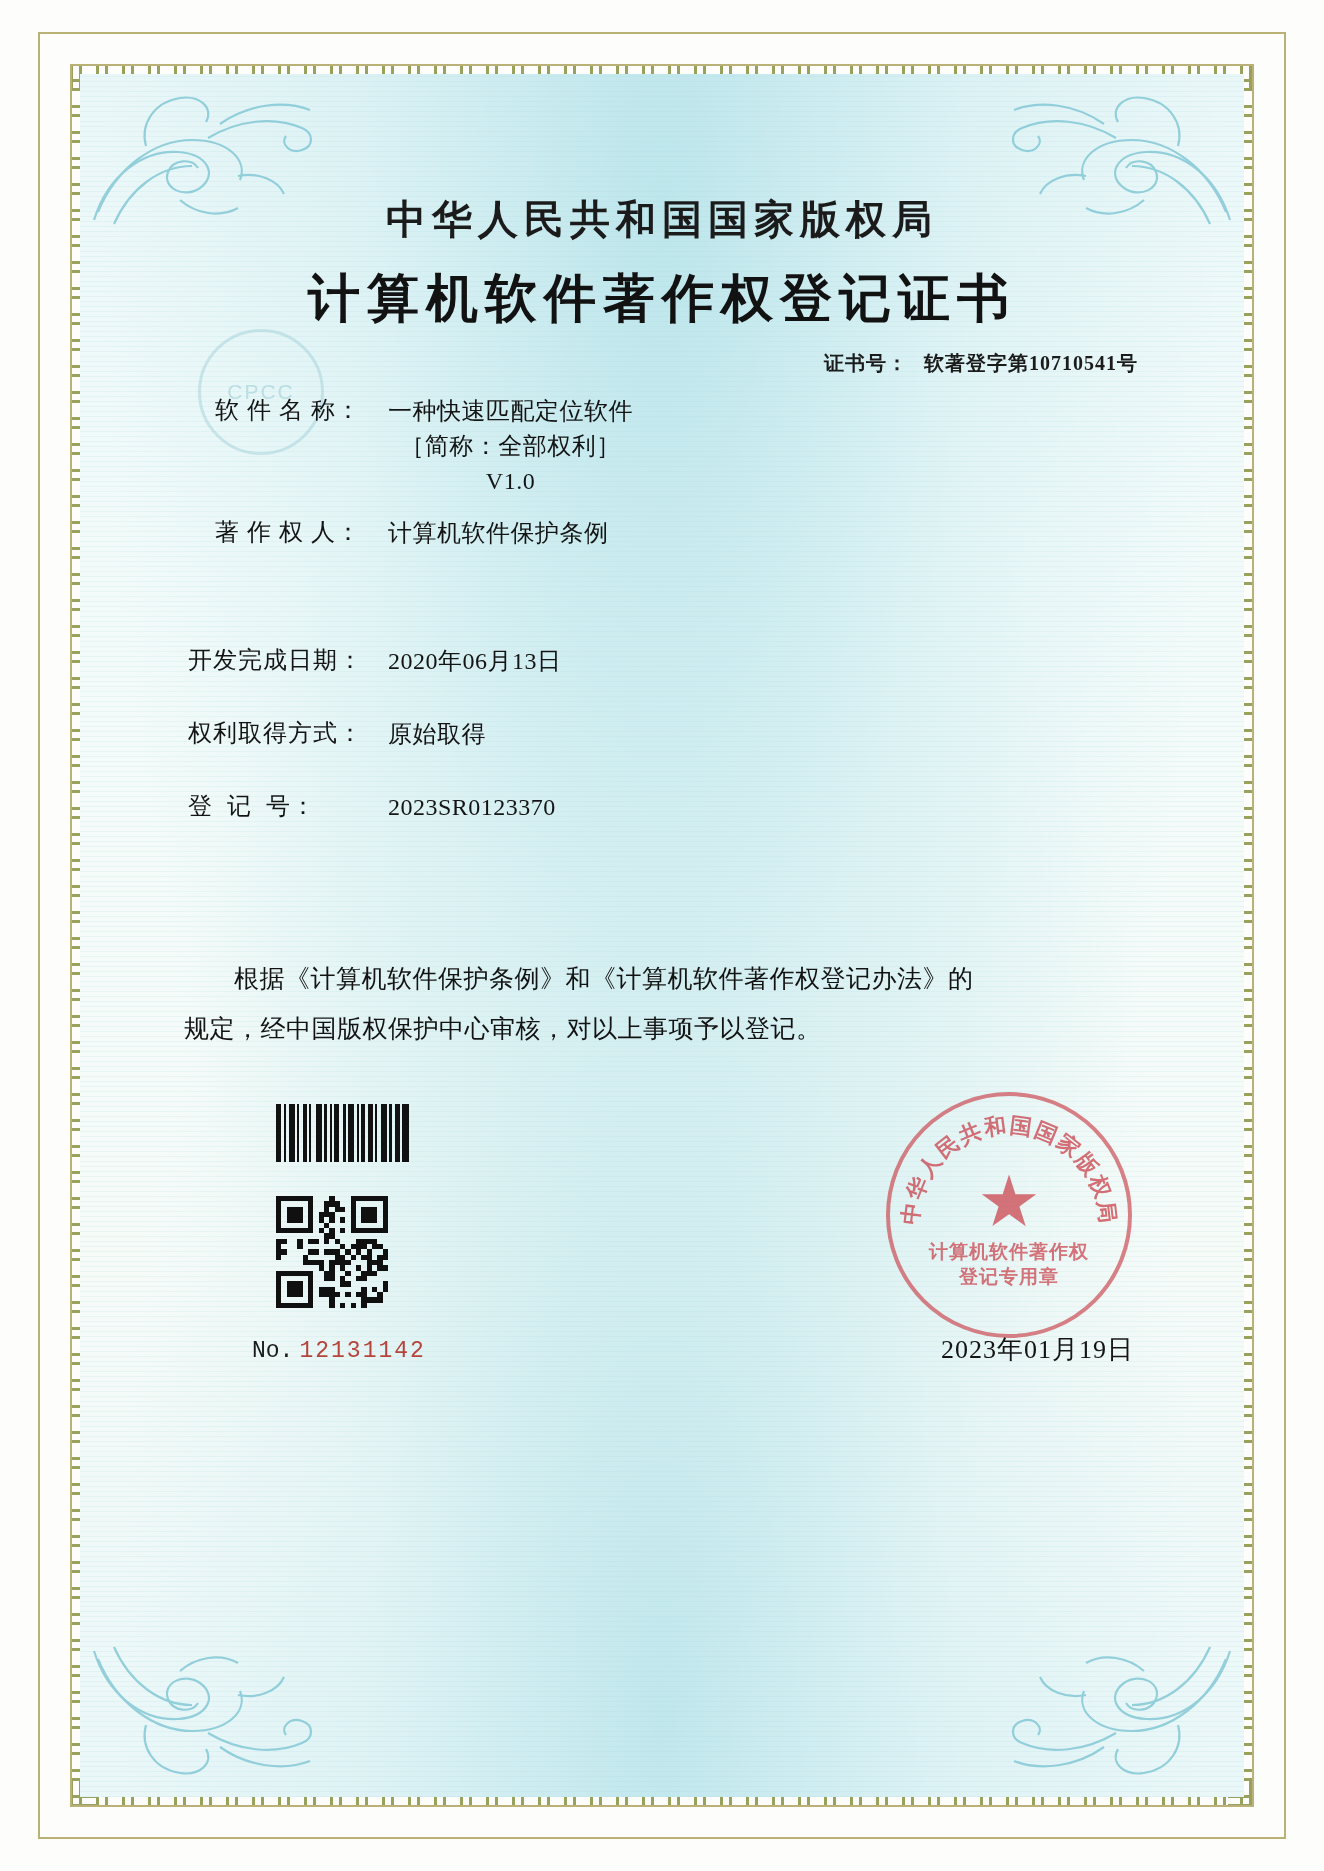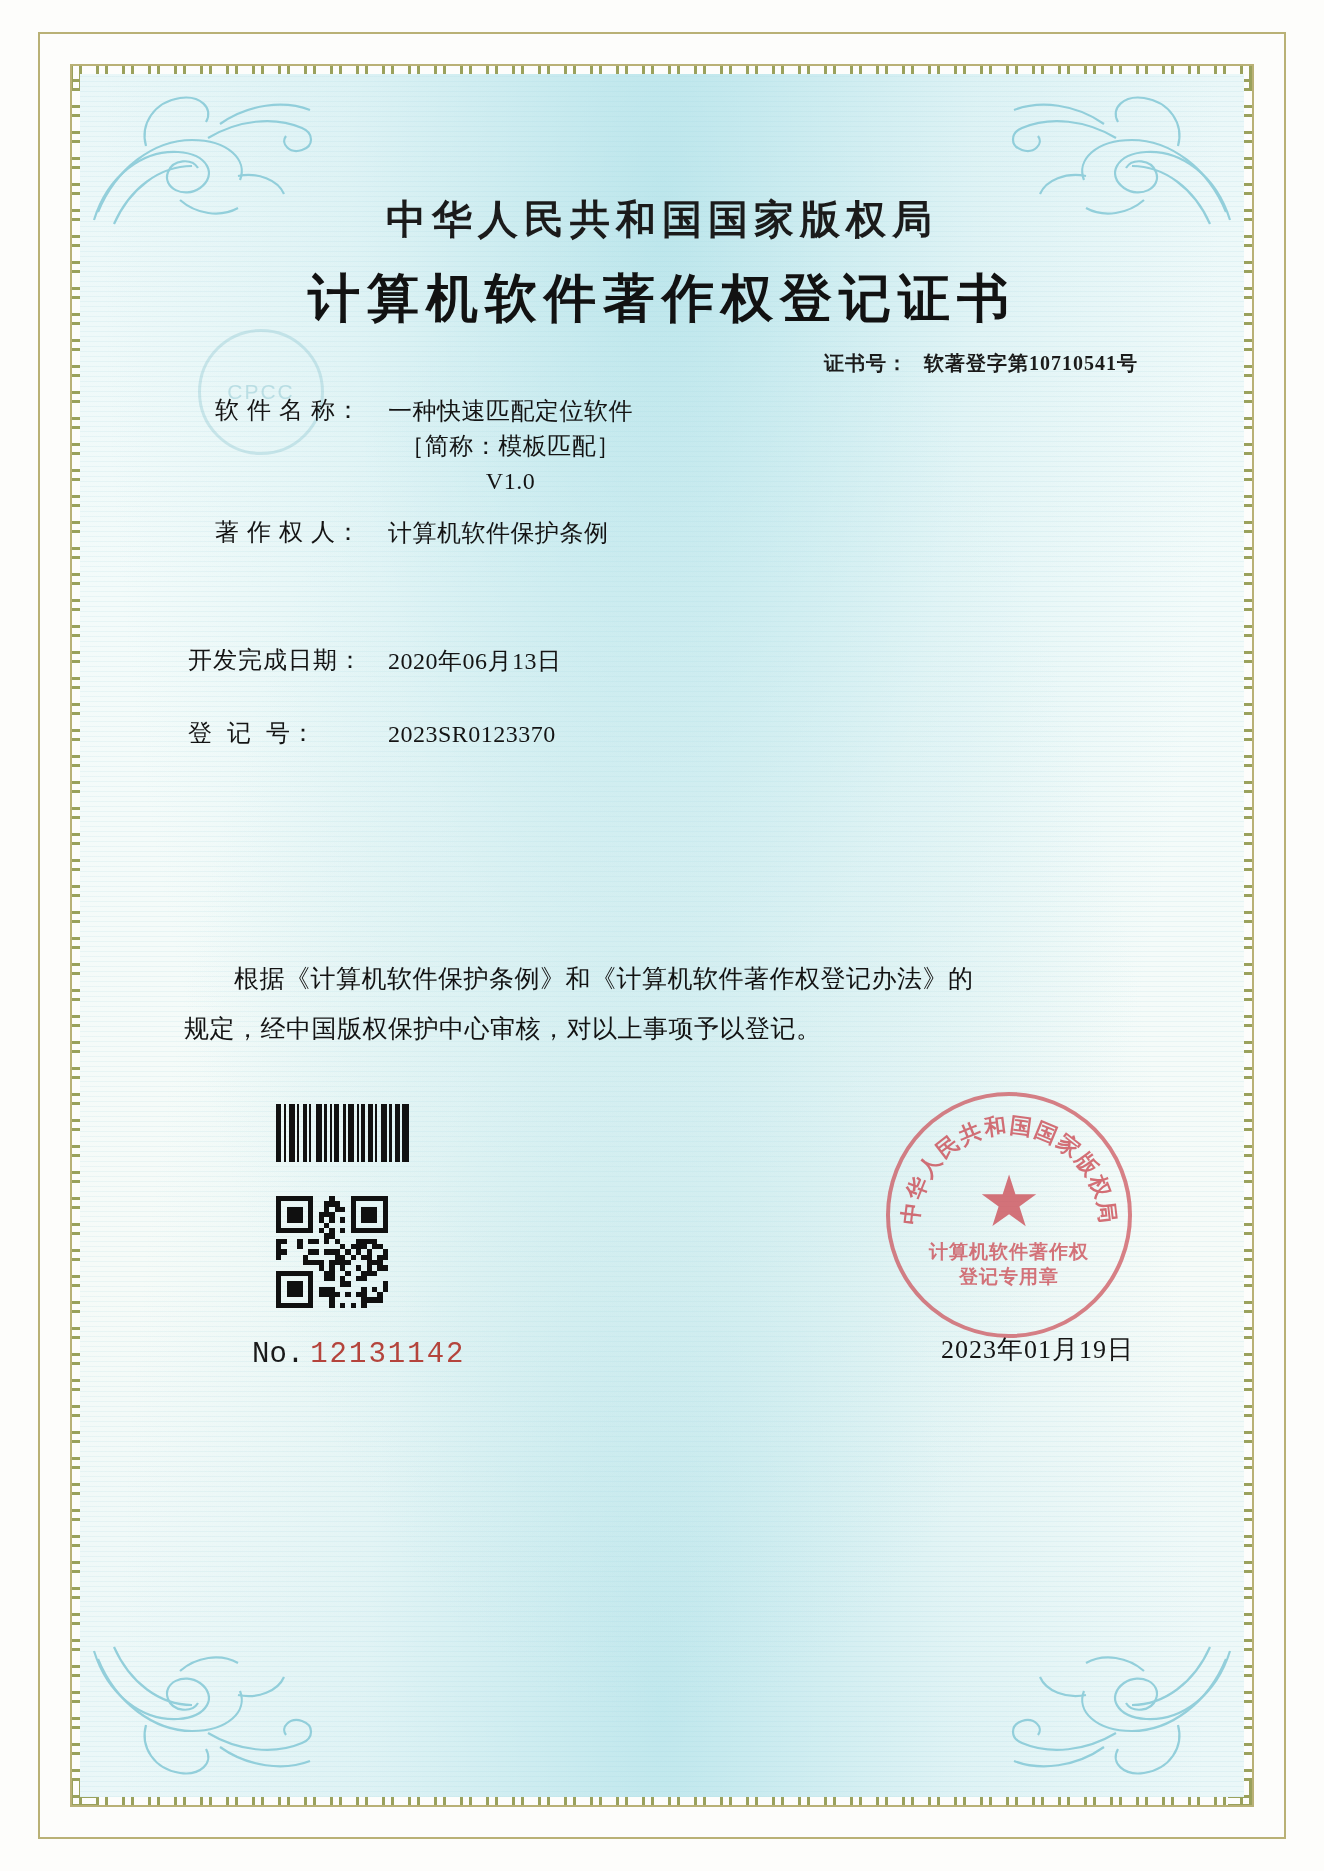--- a/index.html
+++ b/index.html
@@ -230,21 +230,21 @@
     grid-template-columns: repeat(21, 1fr);
     grid-template-rows: repeat(21, 1fr);
   }
   .qr i { display: block; }
   .qr i.on { background: #101010; }
 
   .serial {
     position: absolute;
     left: 172px;
     top: 1264px;
-    font-size: 29px;
+    font-size: 23px;
     color: #1a1a1a;
     font-family: "Liberation Mono", monospace;
   }
   .serial .serial-label { color: #1a1a1a; }
   .serial .serial-num { color: #b4443c; letter-spacing: 2px; margin-left: 6px; }
 
   .issue-date {
     position: absolute;
     right: 110px;
     top: 1258px;
@@ -368,33 +368,37 @@
       <div class="title-main">计算机软件著作权登记证书</div>
 
       <div class="cert-no">
         <span class="cert-no-label">证书号：</span><span>软著登字第10710541号</span>
       </div>
 
       <div class="fields">
         <div class="field-row">
           <div class="f-label">软 件 名 称：</div>
           <div class="f-value">一种快速匹配定位软件
-［简称：模板匹配］
+［简称：全部权利］
 V1.0</div>
         </div>
         <div class="field-row" style="margin-top:18px;">
           <div class="f-label">著 作 权 人：</div>
           <div class="f-value">计算机软件保护条例</div>
         </div>
       </div>
 
       <div class="fields2">
         <div class="field-row">
           <div class="f-label">开发完成日期：</div>
           <div class="f-value">2020年06月13日</div>
+        </div>
+        <div class="field-row">
+          <div class="f-label">权利取得方式：</div>
+          <div class="f-value">原始取得</div>
         </div>
         <div class="field-row">
           <div class="f-label">登  记  号：</div>
           <div class="f-value">2023SR0123370</div>
         </div>
       </div>
 
       <div class="statement">
         <div><span class="indent"></span><span>根据《计算机软件保护条例》和《计算机软件著作权登记办法》的</span></div>
         <div><span>规定，经中国版权保护中心审核，对以上事项予以登记。</span></div>

